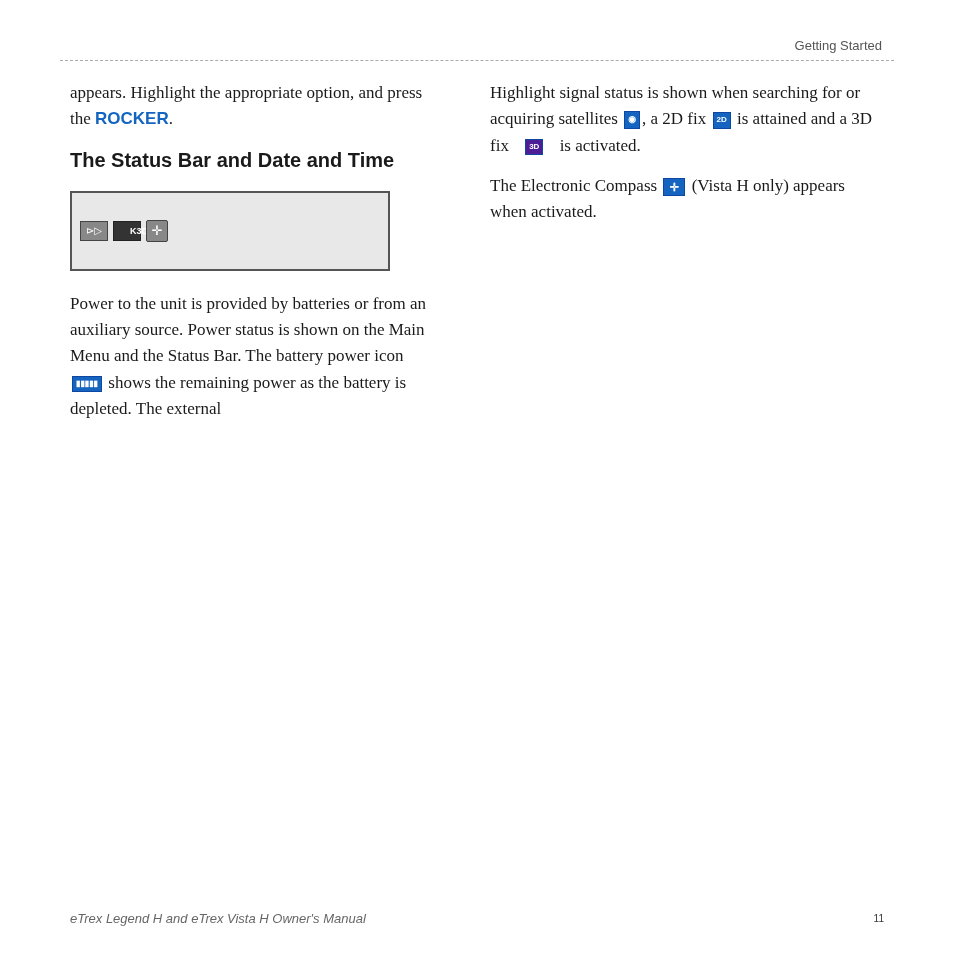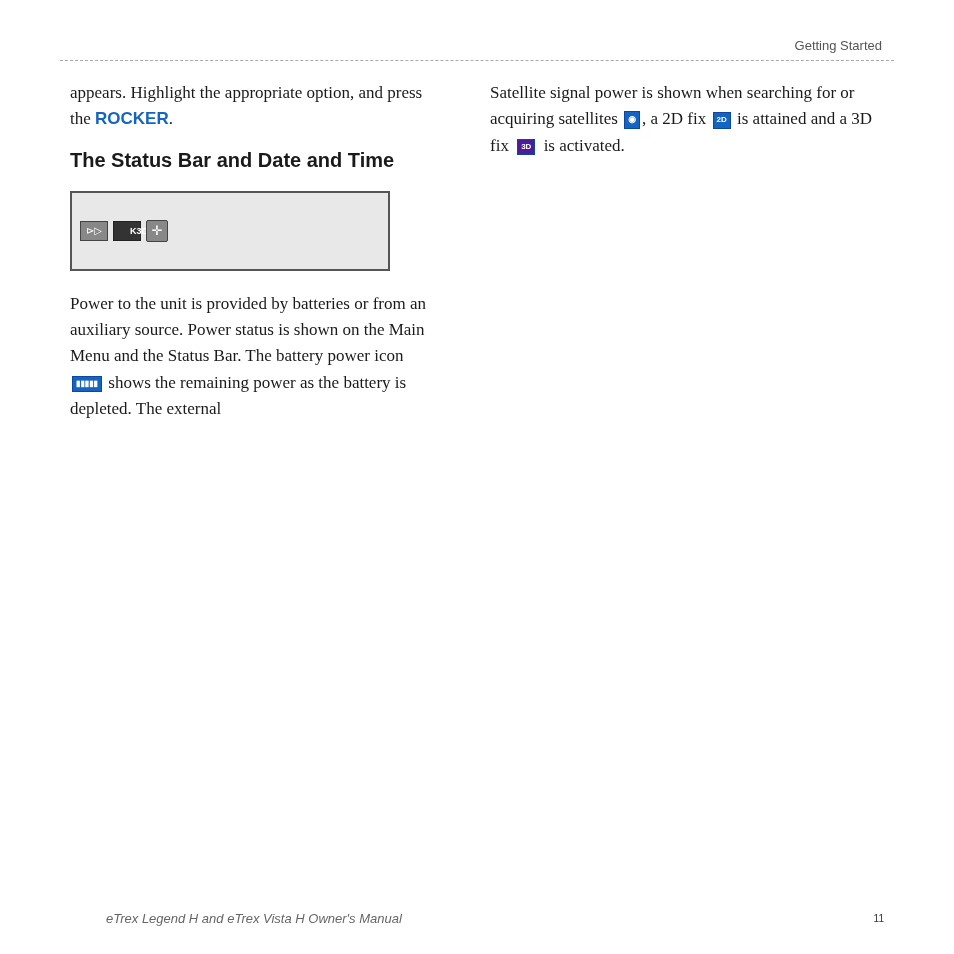--- a/index.html
+++ b/index.html
@@ -63,21 +63,20 @@
       bottom: 28px;
       left: 70px;
       right: 70px;
       display: flex;
       justify-content: space-between;
       align-items: center;
       font-family: Arial, Helvetica, sans-serif;
       font-size: 13px;
       color: #666;
       font-style: italic;
-      margin-left: 36px;
     }
 
     .page-number {
       font-style: normal;
       font-size: 10px;
       color: #333;
     }
 
     p {
       line-height: 1.55;
@@ -225,21 +224,21 @@
       display: inline-flex;
       align-items: center;
       justify-content: center;
       background: #4c1d95;
       color: #fff;
       font-size: 8px;
       border: 1px solid #0d47a1;
       font-family: Arial;
       font-weight: bold;
       vertical-align: middle;
-      margin: 0 4px;
+      margin: 0 12px;
       padding: 1px 3px;
     }
 
     .inline-icon-compass {
       display: inline-flex;
       align-items: center;
       justify-content: center;
       background: #1565C0;
       color: #fff;
       font-size: 11px;
@@ -301,23 +300,26 @@
     <p>
       <span>Power to the unit is provided by batteries or from an auxiliary source. Power status is shown on the Main Menu and the Status Bar. The battery power icon </span><span class="inline-icon-battery">▮▮▮▮▮</span><span> shows the remaining power as the battery is depleted. The external</span>
     </p>
 
   </div>
 
   <div class="right-column">
 
 
     <p>
-      <span>Satellite signal power is shown when searching for or acquiring satellites </span><span class="inline-icon-satellite">◉</span><span>, a 2D fix </span><span class="inline-icon-2d">2D</span><span> is attained and a 3D fix </span><span class="inline-icon-3d">3D</span><span> is activated.</span>
+      <span>Highlight signal status is shown when searching for or acquiring satellites </span><span class="inline-icon-satellite">◉</span><span>, a 2D fix </span><span class="inline-icon-2d">2D</span><span> is attained and a 3D fix </span><span class="inline-icon-3d">3D</span><span> is activated.</span>
     </p>
 
+    <p>
+      <span>The Electronic Compass </span><span class="inline-icon-compass">✛</span><span> (Vista H only) appears when activated.</span>
+    </p>
 
   </div>
 
   <div class="page-footer">
     <span>eTrex Legend H and eTrex Vista H Owner's Manual</span>
     <span class="page-number">11</span>
   </div>
 
 </div>
 

